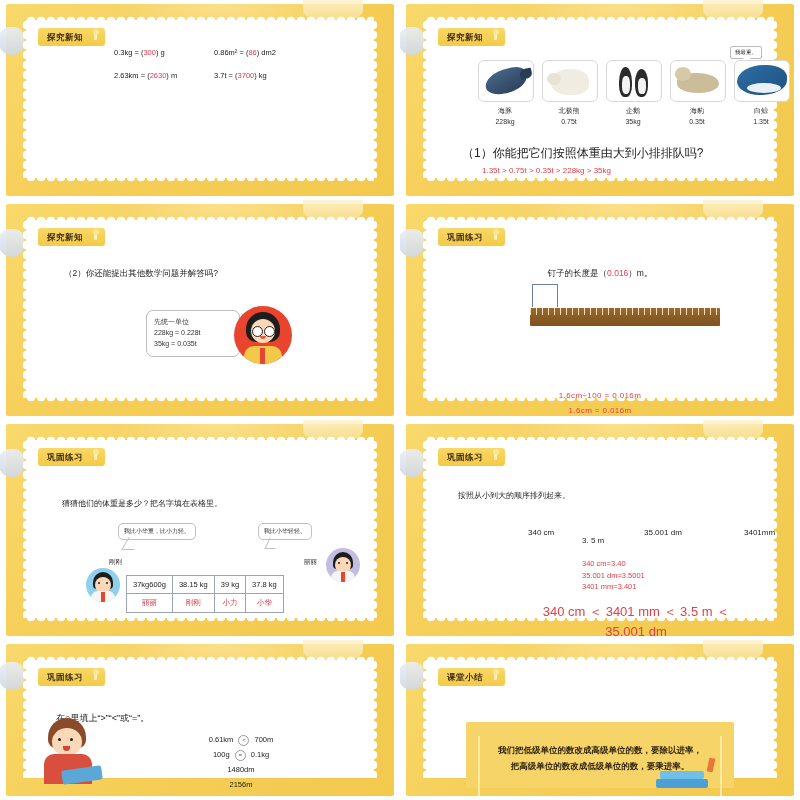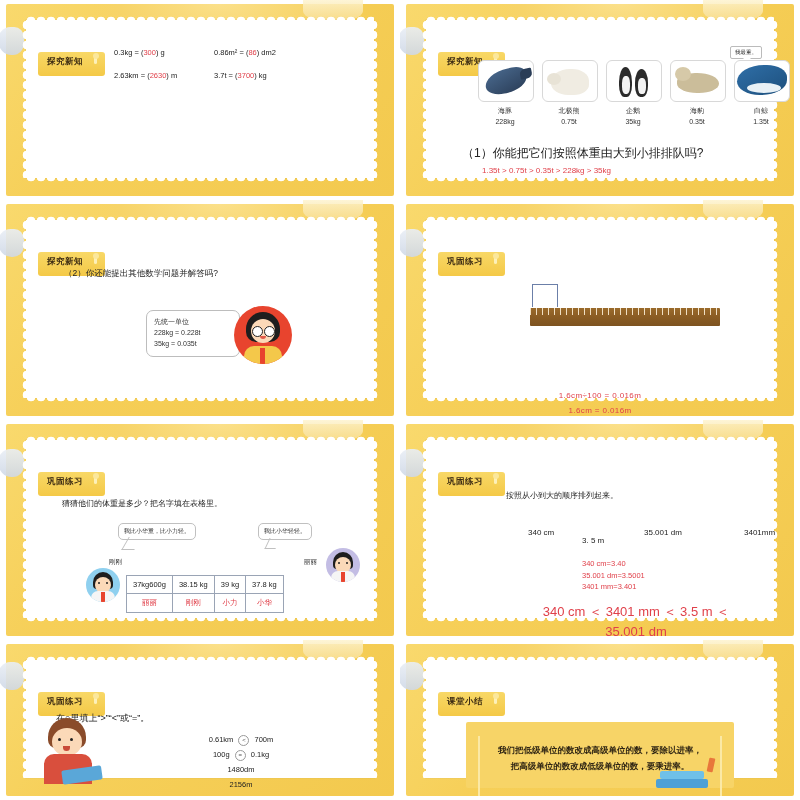--- a/index.html
+++ b/index.html
@@ -79,25 +79,24 @@
     background-image:radial-gradient(circle at 0px 5px, #ffffff 4.2px, rgba(255,255,255,0) 4.6px);
     background-size:9px 10px;
   }
   
   .badge{
     position:absolute;left:12px;top:8px;
     background:linear-gradient(180deg,#f8d867,#f4c947);
     color:#3c2b12;
     font-size:8.5px;
     font-weight:bold;
-    padding:4px 22px 8px 9px;
+    padding:4px 22px 2px 9px;
     border-radius:3px;
     letter-spacing:.5px;
     white-space:nowrap;
-    margin-top:24px;
   }
   .badge .pin{
     position:absolute;right:8px;top:3px;width:3px;height:9px;
     background:#fdf0b8;border-radius:2px;
   }
   .badge .pin:after{
     content:"";position:absolute;left:-1.5px;top:-2px;width:6px;height:6px;
     background:#fbe79a;border-radius:50%;
   }
 
@@ -191,21 +190,21 @@
   .avatar .fc{position:absolute;left:9px;top:9px;width:16px;height:16px;background:#fbd9b8;border-radius:50%;}
   .avatar .e1{position:absolute;left:12px;top:14px;width:2px;height:2px;background:#222;border-radius:50%;}
   .avatar .e2{position:absolute;left:20px;top:14px;width:2px;height:2px;background:#222;border-radius:50%;}
   .avatar .bd{position:absolute;left:5px;bottom:-3px;width:24px;height:14px;background:#f5f5f5;border-radius:7px 7px 0 0;}
   .avatar .tg{position:absolute;left:15px;bottom:0;width:4px;height:10px;background:#e8442e;}
   .tbl{position:absolute;left:100px;top:135px;border-collapse:collapse;}
   .tbl td{border:1px solid #9aa4b5;font-size:7.5px;padding:4px 6px;text-align:center;color:#222;}
   .tbl tr.names td{color:#e0404a;}
 
   
-  .s6-q{position:absolute;left:32px;top:50px;font-size:8px;color:#222;margin-left:48px;}
+  .s6-q{position:absolute;left:32px;top:50px;font-size:8px;color:#222;}
   .s6-items{position:absolute;left:70px;top:88px;width:300px;font-size:8px;color:#222;}
   .s6-items span{position:absolute;}
   .s6-calc{position:absolute;left:156px;top:118px;font-size:7.5px;color:#e0404a;line-height:1.55;}
   .s6-final{position:absolute;left:110px;top:162px;width:200px;text-align:center;font-size:13px;color:#e0404a;line-height:1.5;}
 
   
   .s7-q{position:absolute;left:30px;top:52px;font-size:9px;color:#222;}
   .s7-list{position:absolute;left:150px;top:72px;width:130px;font-size:7.5px;color:#222;text-align:center;line-height:2.0;}
   .circ{display:inline-block;width:9px;height:9px;line-height:8px;border:1px solid #999;border-radius:50%;font-size:6px;color:#555;text-align:center;vertical-align:middle;margin:0 3px;}
   .boy2{position:absolute;left:10px;bottom:-6px;width:64px;height:70px;}
@@ -402,20 +401,23 @@
       <div class="scallop top"></div>
       <div class="scallop bottom"></div>
       <div class="scallop-v left"></div>
       <div class="scallop-v right"></div>
 
       <div class="badge">
         <span>巩固练习</span>
         <span class="pin"></span>
       </div>
 
+      <div class="s4-q">
+        <span>钉子的长度是（</span><span class="ans">0.016</span><span>）m。</span>
+      </div>
 
       <div class="ruler-wrap">
         <div class="nail"></div>
         <div class="ruler">
           <div class="ticks"></div>
         </div>
       </div>
 
       <div class="s4-calc">
         <div>1.6cm÷100 = 0.016m</div>

